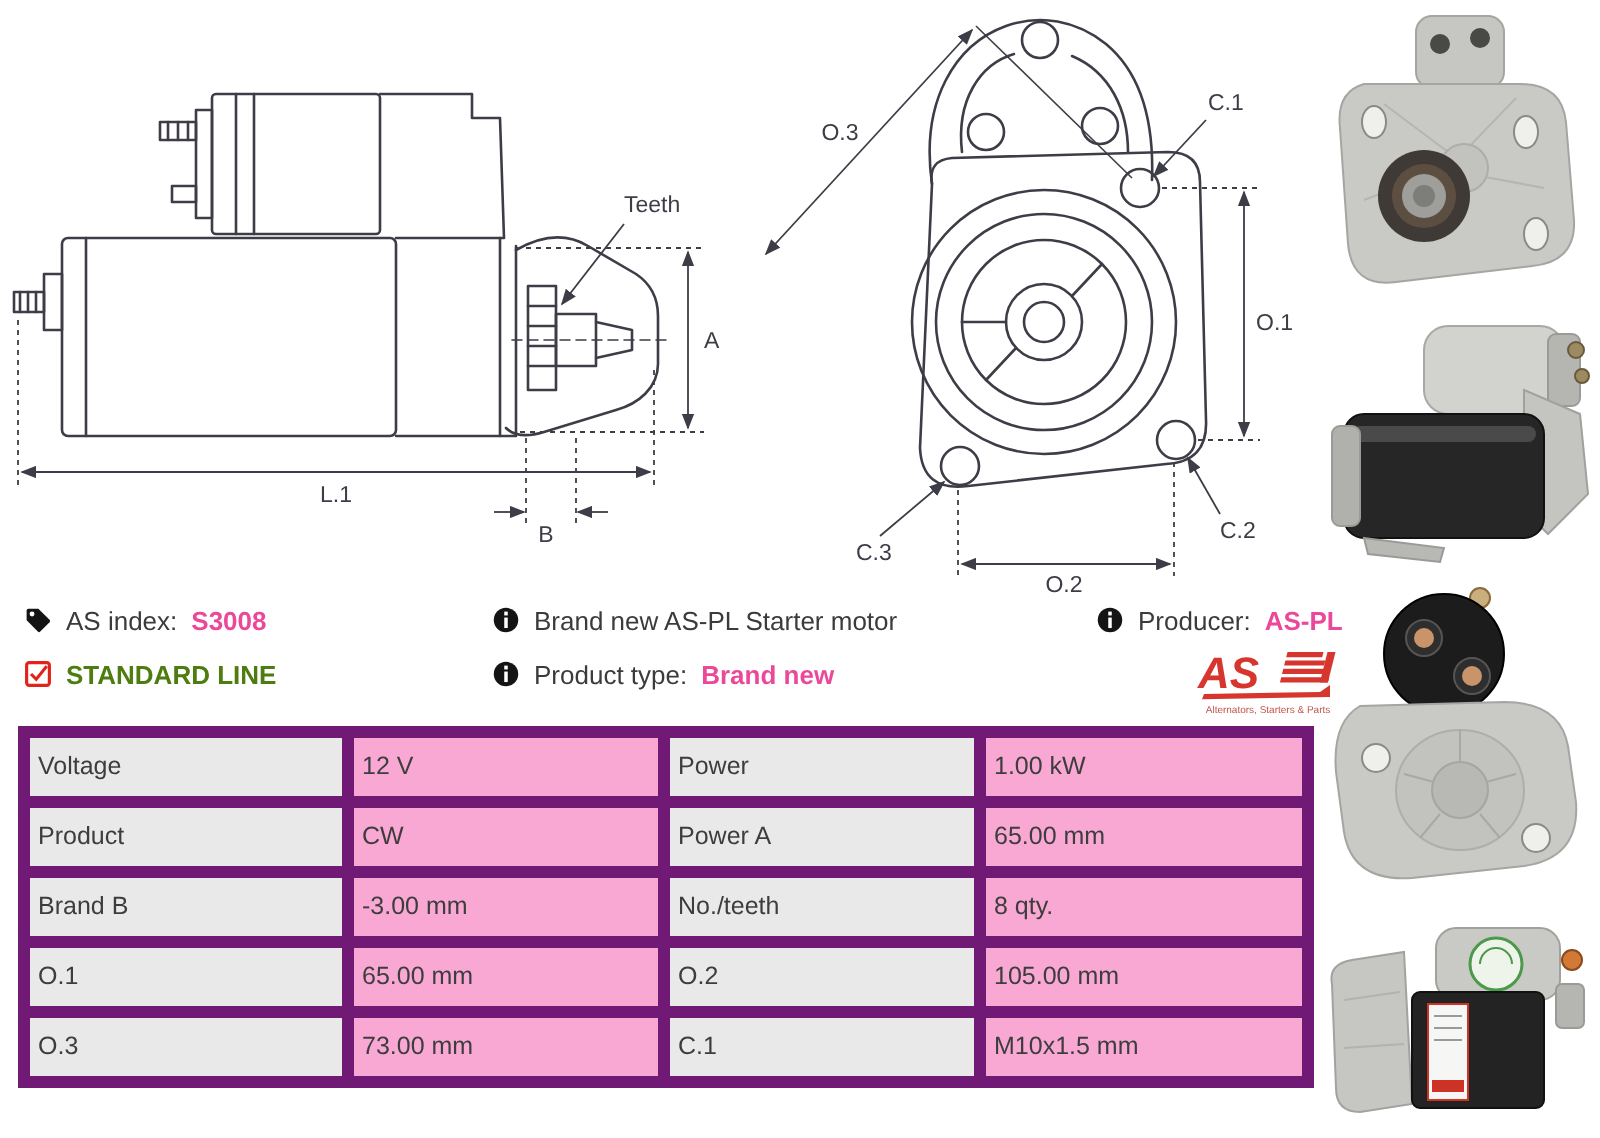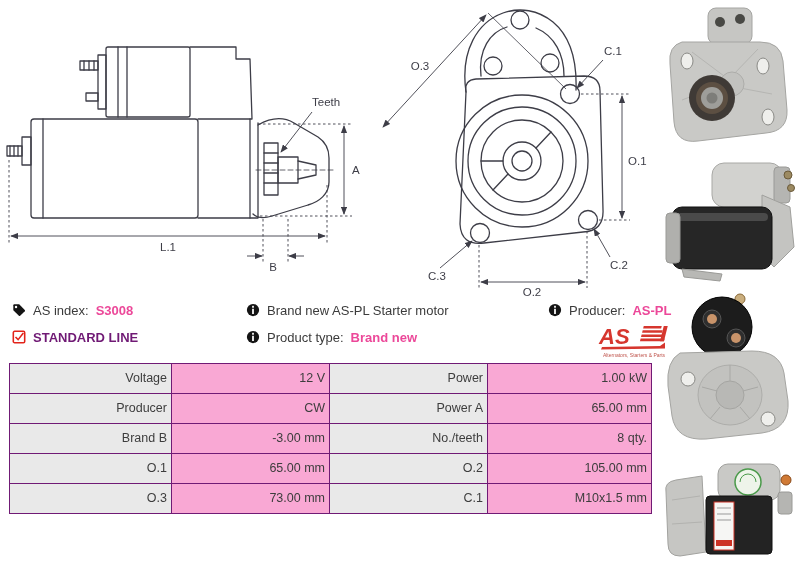--- a/index.html
+++ b/index.html
@@ -12,27 +12,27 @@
   .diagram-front{position:absolute;left:360px;top:0;}
 
   
   .photos{position:absolute;left:662px;top:4px;width:136px;display:flex;flex-direction:column;gap:6px;}
 
   
   .infobar{position:absolute;left:0;top:300px;width:662px;height:60px;}
   .info-col{position:absolute;top:0;}
   .info-row{display:flex;align-items:center;gap:7px;height:20px;margin-bottom:7px;font-size:13px;color:#3b3b3b;white-space:nowrap;}
   .info-row b{color:#ec4899;}
-  .red-bold{color:#701a75;font-weight:bold;}
+  .red-bold{color:#4d7c0f;font-weight:bold;}
   .icon-info{width:14px;height:14px;flex:0 0 14px;}
   .logo-wrap{margin-left:50px;margin-top:-2px;}
 
   
   .spec{position:absolute;left:9px;top:363px;border-collapse:collapse;table-layout:fixed;width:642px;font-size:12.5px;color:#3d3d3d;}
-  .spec td{border:1px solid #701a75;padding:3px 4px;text-align:right;vertical-align:middle;height:23px;line-height:1.2;}
+  .spec td{border:6px solid #701a75;padding:3px 4px;vertical-align:middle;height:23px;line-height:1.2;}
   .spec td.lbl{background:#e9e9e9;}
   .spec td.val{background:#f9a8d4;}
 </style>
 </head>
 <body>
 
 <div class="page">
 
   <svg class="diagram-side" width="365" height="295" viewBox="0 0 365 295">
     <defs>
@@ -298,21 +298,21 @@
         <col style="width:164px">
       </colgroup>
     <tbody>
       <tr>
         <td class="lbl">Voltage</td>
         <td class="val">12 V</td>
         <td class="lbl">Power</td>
         <td class="val">1.00 kW</td>
       </tr>
       <tr>
-        <td class="lbl">Producer</td>
+        <td class="lbl">Product</td>
         <td class="val">CW</td>
         <td class="lbl">Power A</td>
         <td class="val">65.00 mm</td>
       </tr>
       <tr>
         <td class="lbl">Brand B</td>
         <td class="val">-3.00 mm</td>
         <td class="lbl">No./teeth</td>
         <td class="val">8 qty.</td>
       </tr>

